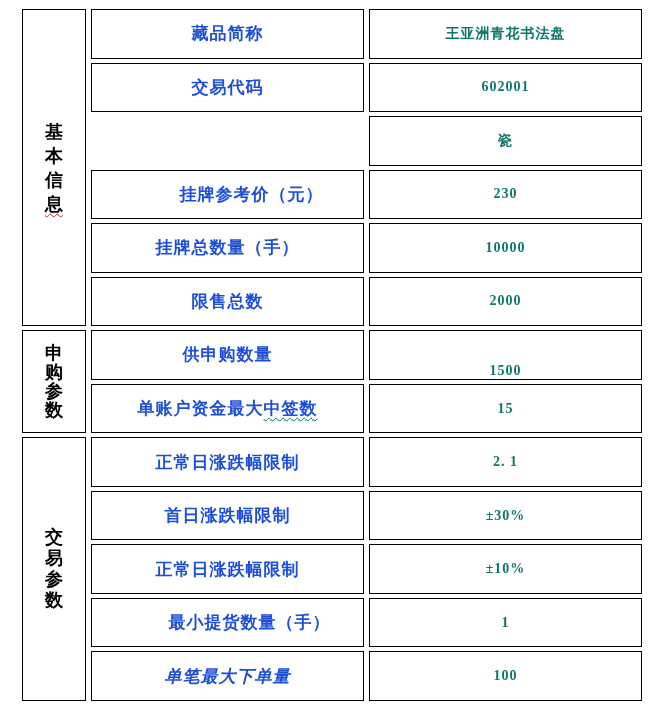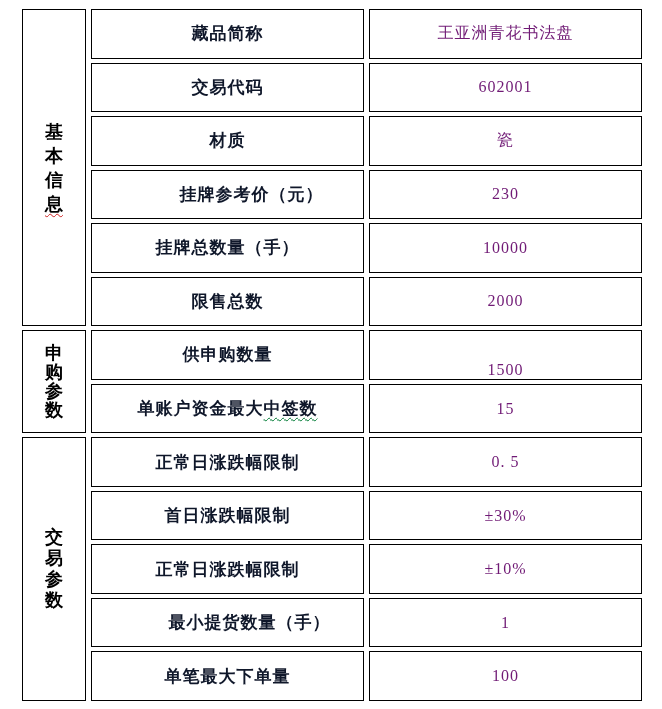--- a/index.html
+++ b/index.html
@@ -40,27 +40,27 @@
     color: #000000;
     text-align: center;
   }
   .vtitle span { display: block; }
   .vt-s1 { line-height: 24px; }
   .vt-s2 { line-height: 19px; }
   .vt-s3 { line-height: 21px; }
   .label-cell {
     font-size: 17px;
     font-weight: bold;
-    color: #0f172a;
+    color: #1d4ed8;
     letter-spacing: 1px;
   }
   .value-cell {
-    font-size: 16px;
-    font-weight: normal;
-    color: #701a75;
+    font-size: 14px;
+    font-weight: bold;
+    color: #0f766e;
     letter-spacing: 1px;
   }
   .wavy-red {
     text-decoration-line: underline;
     text-decoration-style: wavy;
     text-decoration-color: #cc2222;
     text-decoration-thickness: 1px;
     text-underline-offset: 3px;
   }
   .wavy-green {
@@ -108,23 +108,20 @@
       <span>王亚洲青花书法盘</span>
     </div>
 
   <div class="cell label-cell" style="grid-area: 2 / 2 / 3 / 3;">
       <span>交易代码</span>
     </div>
   <div class="cell value-cell" style="grid-area: 2 / 3 / 3 / 4;">
       <span>602001</span>
     </div>
 
-  <div class="cell label-cell" style="grid-area: 3 / 2 / 4 / 3;">
-      <span>材质</span>
-    </div>
   <div class="cell value-cell" style="grid-area: 3 / 3 / 4 / 4;">
       <span>瓷</span>
     </div>
 
   <div class="cell label-cell" style="grid-area: 4 / 2 / 5 / 3; padding-left: 48px;">
       <span>挂牌参考价（元）</span>
     </div>
   <div class="cell value-cell" style="grid-area: 4 / 3 / 5 / 4;">
       <span>230</span>
     </div>
@@ -155,21 +152,21 @@
       <span class="wavy-green">中签数</span>
   </div>
   <div class="cell value-cell" style="grid-area: 8 / 3 / 9 / 4;">
       <span>15</span>
     </div>
 
   <div class="cell label-cell" style="grid-area: 9 / 2 / 10 / 3;">
       <span>正常日涨跌幅限制</span>
     </div>
   <div class="cell value-cell" style="grid-area: 9 / 3 / 10 / 4;">
-      <span>0. 5</span>
+      <span>2. 1</span>
     </div>
 
   <div class="cell label-cell" style="grid-area: 10 / 2 / 11 / 3;">
       <span>首日涨跌幅限制</span>
     </div>
   <div class="cell value-cell" style="grid-area: 10 / 3 / 11 / 4;">
       <span>±30%</span>
     </div>
 
   <div class="cell label-cell" style="grid-area: 11 / 2 / 12 / 3;">
@@ -179,20 +176,20 @@
       <span>±10%</span>
     </div>
 
   <div class="cell label-cell" style="grid-area: 12 / 2 / 13 / 3; padding-left: 44px;">
       <span>最小提货数量（手）</span>
     </div>
   <div class="cell value-cell" style="grid-area: 12 / 3 / 13 / 4;">
       <span>1</span>
     </div>
 
-  <div class="cell label-cell" style="grid-area: 13 / 2 / 14 / 3;">
+  <div class="cell label-cell" style="grid-area: 13 / 2 / 14 / 3; font-style: italic;">
       <span>单笔最大下单量</span>
     </div>
   <div class="cell value-cell" style="grid-area: 13 / 3 / 14 / 4;">
       <span>100</span>
     </div>
 
 </div>
 
 </body></html>

